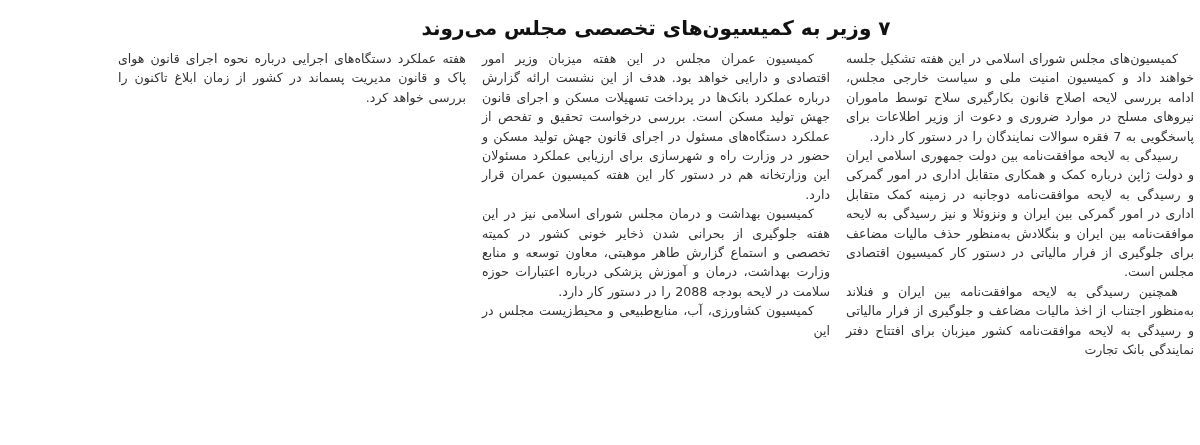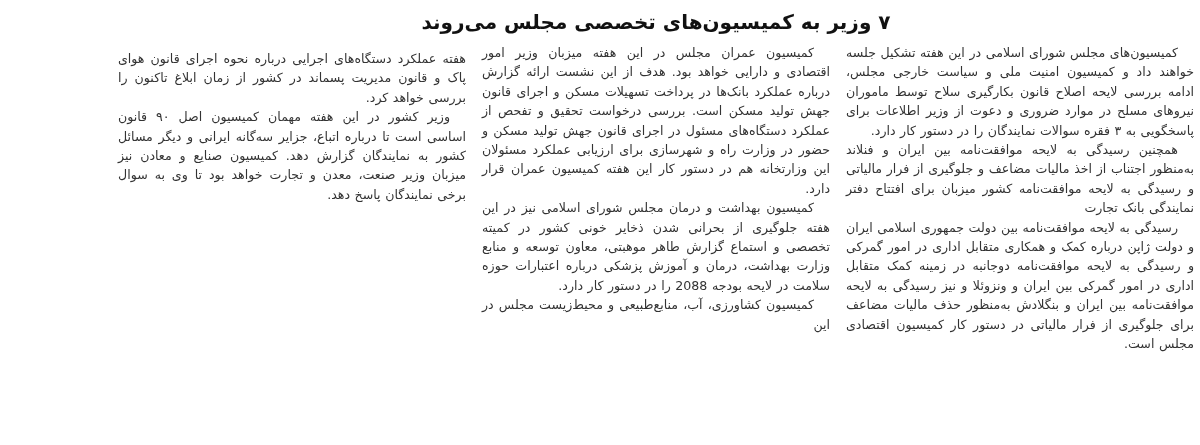--- a/index.html
+++ b/index.html
@@ -3,21 +3,21 @@
 <meta charset="utf-8">
 <style>
   html, body { margin: 0; padding: 0; background: #ffffff; }
   .page {
     width: 1088px;
     height: 445px;
     box-sizing: border-box;
     background: #ffffff;
     font-family: "DejaVu Sans", sans-serif;
     direction: rtl;
-    padding: 8px 6px 0 6px;
+    padding: 14px 6px 0 6px;
     overflow: hidden;
   }
   .title {
     text-align: center;
     font-size: 20px;
     font-weight: bold;
     color: #111111;
     margin: 2px 0 9px 0;
     letter-spacing: 0;
   }
@@ -34,41 +34,39 @@
     margin: 0;
     font-size: 12.6px;
     line-height: 19.4px;
     color: #333333;
     text-align: justify;
     text-indent: 16px;
     word-spacing: 0.5px;
   }
   .col p.cont {
     text-indent: 0;
-    margin-top: 6px;
   }
 </style>
 </head>
 <body>
 
 <div class="page">
   <h1 class="title">۷ وزیر به کمیسیون‌های تخصصی مجلس می‌روند</h1>
   <div class="columns">
 
     <div class="col">
-      <p>کمیسیون‌های مجلس شورای اسلامی در این هفته تشکیل جلسه خواهند داد و کمیسیون امنیت ملی و سیاست خارجی مجلس، ادامه بررسی لایحه اصلاح قانون بکارگیری سلاح توسط ماموران نیروهای مسلح در موارد ضروری و دعوت از وزیر اطلاعات برای پاسخگویی به ۳ فقره سوالات نمایندگان را در دستور کار دارد.</p>
+      <p>کمیسیون‌های مجلس شورای اسلامی در این هفته تشکیل جلسه خواهند داد و کمیسیون امنیت ملی و سیاست خارجی مجلس، ادامه بررسی لایحه اصلاح قانون بکارگیری سلاح توسط ماموران نیروهای مسلح در موارد ضروری و دعوت از وزیر اطلاعات برای پاسخگویی به 7 فقره سوالات نمایندگان را در دستور کار دارد.</p>
+      <p>رسیدگی به لایحه موافقت‌نامه بین دولت جمهوری اسلامی ایران و دولت ژاپن درباره کمک و همکاری متقابل اداری در امور گمرکی و رسیدگی به لایحه موافقت‌نامه دوجانبه در زمینه کمک متقابل اداری در امور گمرکی بین ایران و ونزوئلا و نیز رسیدگی به لایحه موافقت‌نامه بین ایران و بنگلادش به‌منظور حذف مالیات مضاعف برای جلوگیری از فرار مالیاتی در دستور کار کمیسیون اقتصادی مجلس است.</p>
       <p>همچنین رسیدگی به لایحه موافقت‌نامه بین ایران و فنلاند به‌منظور اجتناب از اخذ مالیات مضاعف و جلوگیری از فرار مالیاتی و رسیدگی به لایحه موافقت‌نامه کشور میزبان برای افتتاح دفتر نمایندگی بانک تجارت</p>
-      <p>رسیدگی به لایحه موافقت‌نامه بین دولت جمهوری اسلامی ایران و دولت ژاپن درباره کمک و همکاری متقابل اداری در امور گمرکی و رسیدگی به لایحه موافقت‌نامه دوجانبه در زمینه کمک متقابل اداری در امور گمرکی بین ایران و ونزوئلا و نیز رسیدگی به لایحه موافقت‌نامه بین ایران و بنگلادش به‌منظور حذف مالیات مضاعف برای جلوگیری از فرار مالیاتی در دستور کار کمیسیون اقتصادی مجلس است.</p>
     </div>
 
     <div class="col">
       <p>کمیسیون عمران مجلس در این هفته میزبان وزیر امور اقتصادی و دارایی خواهد بود. هدف از این نشست ارائه گزارش درباره عملکرد بانک‌ها در پرداخت تسهیلات مسکن و اجرای قانون جهش تولید مسکن است. بررسی درخواست تحقیق و تفحص از عملکرد دستگاه‌های مسئول در اجرای قانون جهش تولید مسکن و حضور در وزارت راه و شهرسازی برای ارزیابی عملکرد مسئولان این وزارتخانه هم در دستور کار این هفته کمیسیون عمران قرار دارد.</p>
       <p>کمیسیون بهداشت و درمان مجلس شورای اسلامی نیز در این هفته جلوگیری از بحرانی شدن ذخایر خونی کشور در کمیته تخصصی و استماع گزارش طاهر موهبتی، معاون توسعه و منابع وزارت بهداشت، درمان و آموزش پزشکی درباره اعتبارات حوزه سلامت در لایحه بودجه 2088 را در دستور کار دارد.</p>
       <p>کمیسیون کشاورزی، آب، منابع‌طبیعی و محیط‌زیست مجلس در این</p>
     </div>
 
     <div class="col">
       <p class="cont">هفته عملکرد دستگاه‌های اجرایی درباره نحوه اجرای قانون هوای پاک و قانون مدیریت پسماند در کشور از زمان ابلاغ تاکنون را بررسی خواهد کرد.</p>
-      <p>وزیر کشور در این هفته مهمان کمیسیون اصل ۹۰ قانون اساسی است تا درباره اتباع، جزایر سه‌گانه ایرانی و دیگر مسائل کشور به نمایندگان گزارش دهد. کمیسیون صنایع و معادن نیز میزبان وزیر صنعت، معدن و تجارت خواهد بود تا وی به سوال برخی نمایندگان پاسخ دهد.</p>
     </div>
 
   </div>
 </div>
 
 </body></html>

